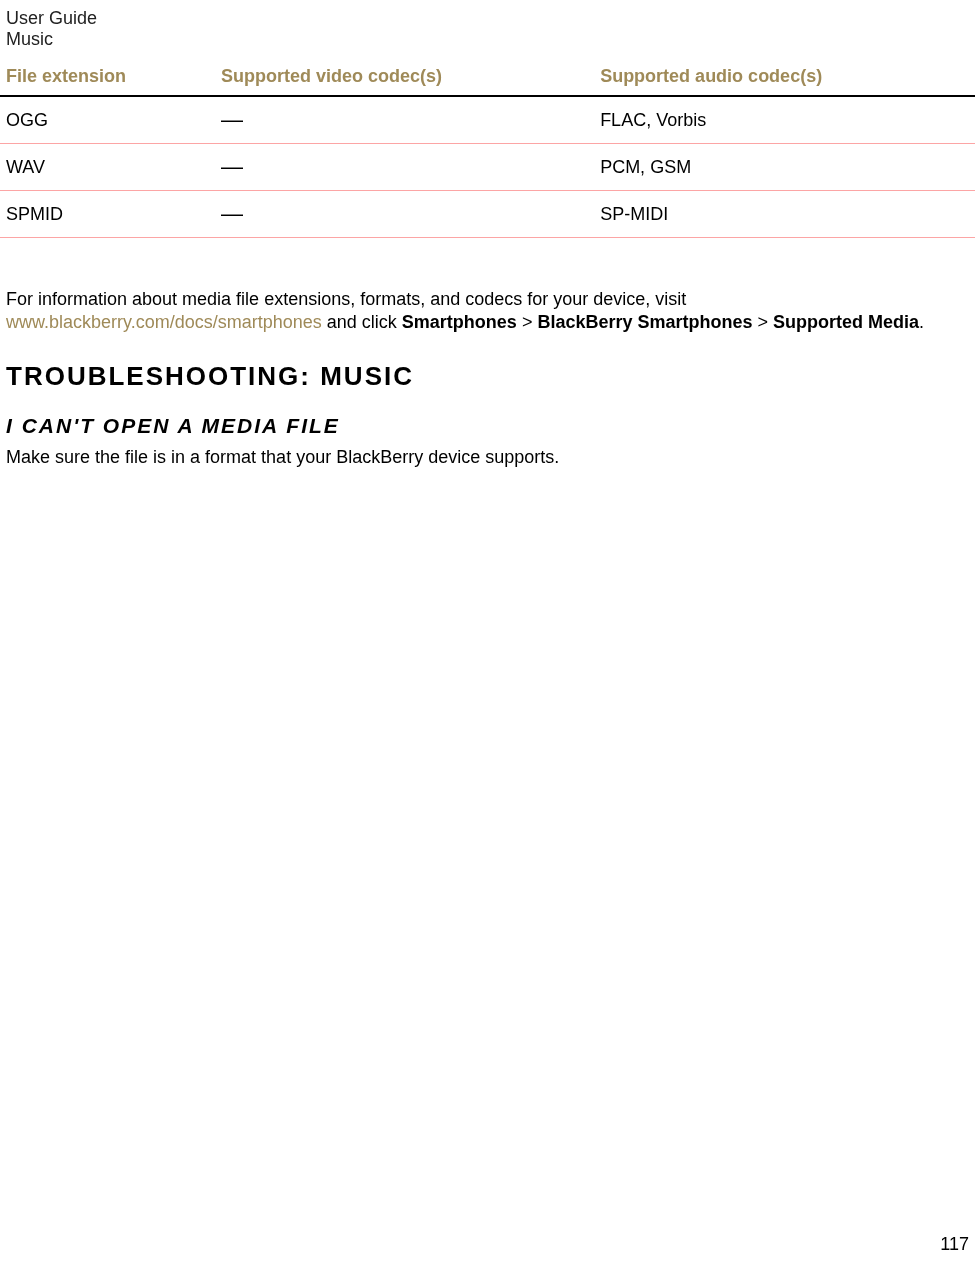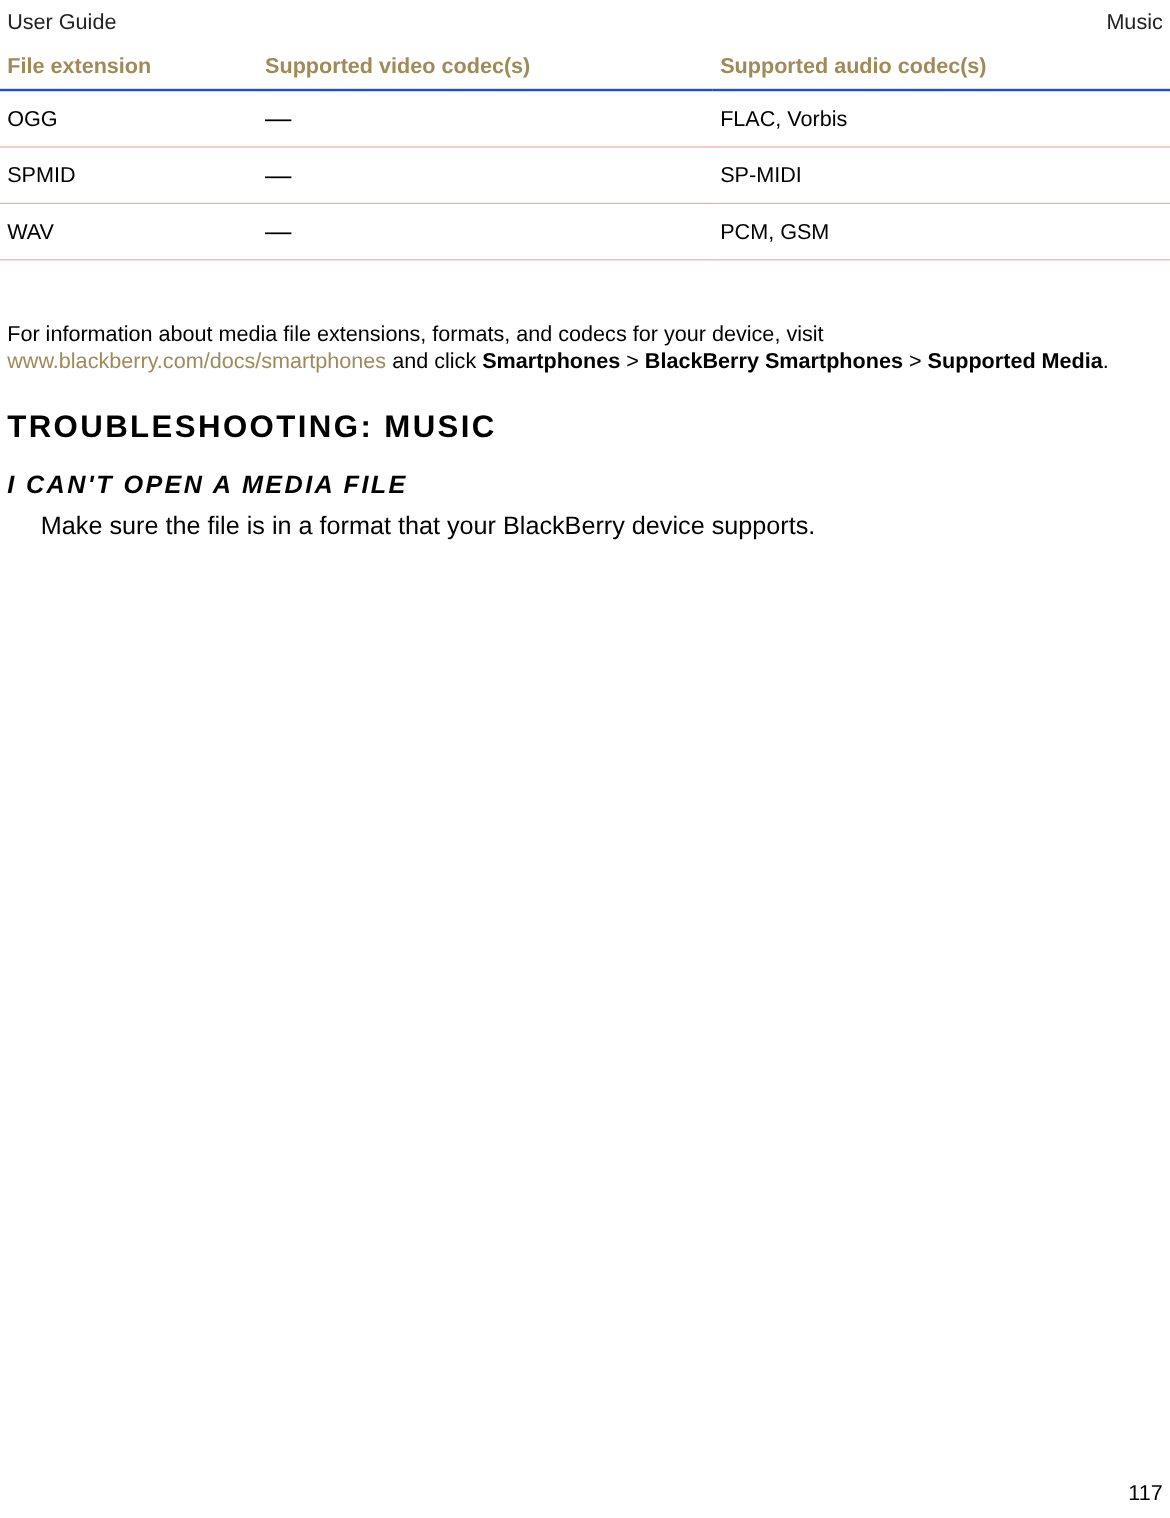--- a/index.html
+++ b/index.html
@@ -15,33 +15,34 @@
       height: 1265px;
       position: relative;
       padding: 0;
     }
     .page-header {
       display: flex;
       justify-content: space-between;
       padding: 8px 6px 4px 6px;
       font-size: 18px;
       color: #222;
+      flex-direction: column;
     }
     .codec-table {
       width: 100%;
       border-collapse: collapse;
       margin-top: 4px;
     }
     .codec-table th {
       text-align: left;
       font-weight: bold;
       font-size: 18px;
       color: #9f8a58;
       padding: 8px 6px;
-      border-bottom: 2px solid #1d4ed8;
+      border-bottom: 2px solid #000000;
     }
     .codec-table td {
       font-size: 18px;
       padding: 10px 6px;
       border-bottom: 1px solid #fca5a5;
       vertical-align: middle;
     }
     .codec-table td.dash {
       font-size: 22px;
       font-weight: normal;
@@ -73,25 +74,24 @@
       font-weight: 900;
       font-size: 21px;
       letter-spacing: 2px;
       margin-top: 22px;
       padding: 0 6px;
       text-transform: uppercase;
       color: #000;
       font-style: italic;
     }
     .body-text {
-      font-size: 21px;
+      font-size: 18px;
       margin-top: 8px;
       padding: 0 6px;
       line-height: 1.3;
-      margin-left: 28px;
     }
     .page-number {
       position: absolute;
       bottom: 10px;
       right: 6px;
       font-size: 18px;
     }
   </style>
 </head>
 <body>
@@ -109,28 +109,28 @@
       <th>Supported audio codec(s)</th>
     </tr>
   </thead>
   <tbody>
     <tr>
       <td>OGG</td>
       <td class="dash">—</td>
       <td>FLAC, Vorbis</td>
     </tr>
     <tr>
+      <td>WAV</td>
+      <td class="dash">—</td>
+      <td>PCM, GSM</td>
+    </tr>
+    <tr>
       <td>SPMID</td>
       <td class="dash">—</td>
       <td>SP-MIDI</td>
-    </tr>
-    <tr>
-      <td>WAV</td>
-      <td class="dash">—</td>
-      <td>PCM, GSM</td>
     </tr>
   </tbody>
 </table>
 
 <p class="info-para">
   <span>For information about media file extensions, formats, and codecs for your device, visit </span><span class="info-link">www.blackberry.com/docs/smartphones</span><span> and click </span><span class="bold">Smartphones</span><span> &gt; </span><span class="bold">BlackBerry Smartphones</span><span> &gt; </span><span class="bold">Supported Media</span><span>.</span>
 </p>
 
 <h2 class="heading-main">Troubleshooting: Music</h2>
 

